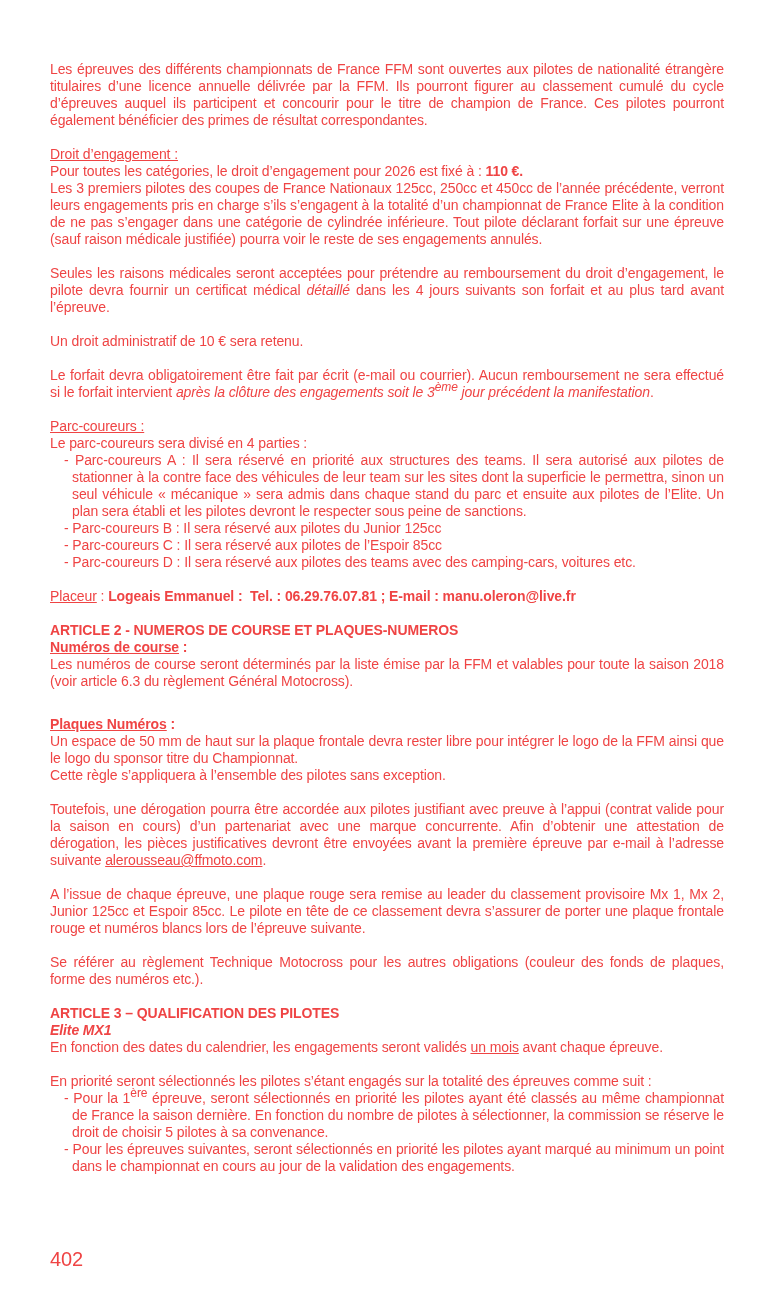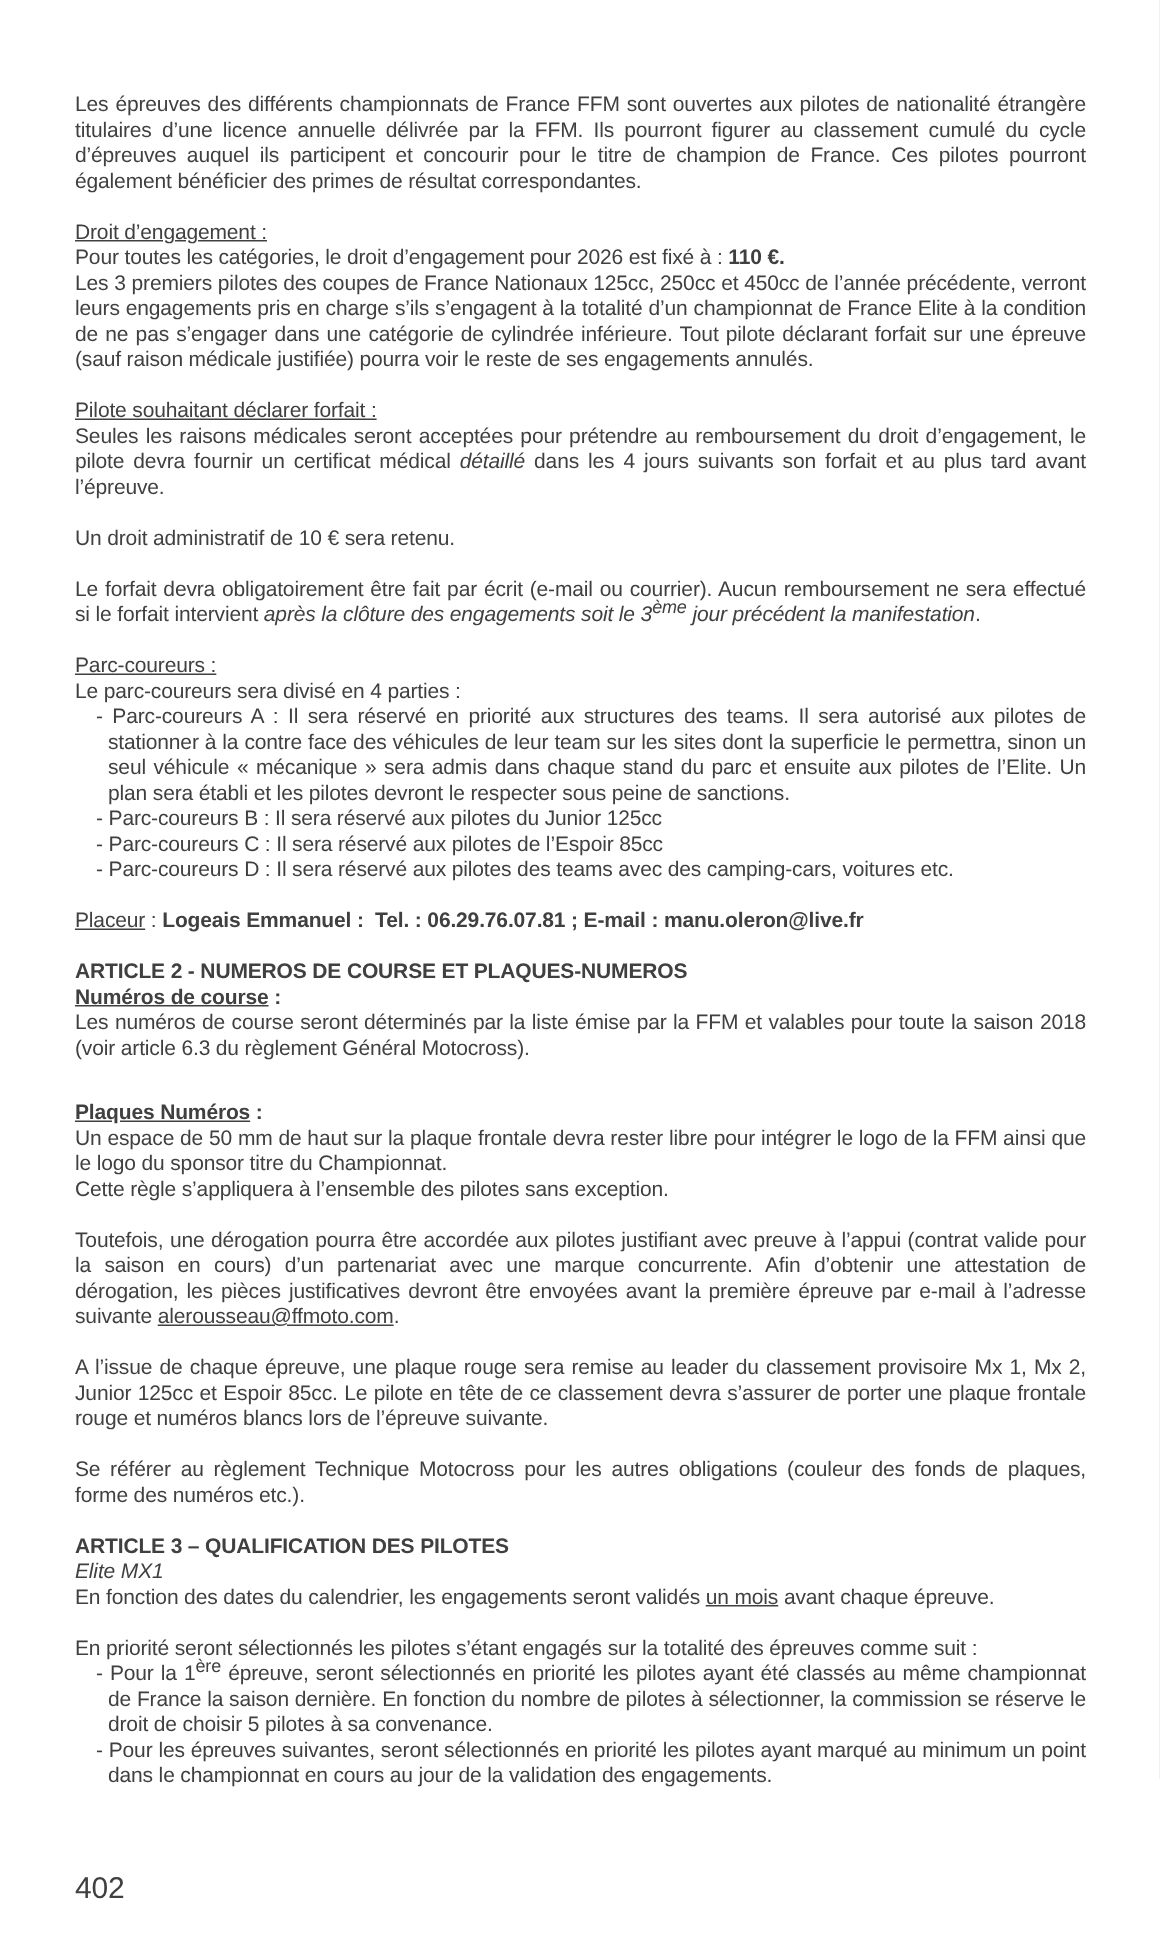--- a/index.html
+++ b/index.html
@@ -2,37 +2,37 @@
 <html><head>
 <meta charset="utf-8">
 <style>
   html, body { margin: 0; padding: 0; background: #e8e8e8; }
   .page {
     position: relative;
     width: 773px;
     height: 1300px;
     margin: 0 auto;
     background: #ffffff;
-    color: #404040;
+    color: #ef4444;
     font-family: "Liberation Sans", "DejaVu Sans", sans-serif;
     font-size: 14px;
     line-height: 17px;
     letter-spacing: -0.1px;
     box-sizing: border-box;
     padding: 61px 49px 0 50px;
     overflow: hidden;
   }
   p { margin: 0; }
   .just { text-align: justify; }
   .gap { height: 17px; }
   .gap-lg { height: 26px; }
   .u { text-decoration: underline; }
   .b { font-weight: bold; }
   .i { font-style: italic; }
-  .bi { font-weight: normal; font-style: italic; }
+  .bi { font-weight: bold; font-style: italic; }
   .biu { font-weight: bold; text-decoration: underline; }
   .sup { font-size: 12px; vertical-align: super; line-height: 0; }
   .li {
     padding-left: 22px;
     text-indent: -8px;
   }
   .page-number {
     position: absolute;
     left: 50px;
     top: 1250px;
@@ -48,21 +48,20 @@
   <p class="just">Les épreuves des différents championnats de France FFM sont ouvertes aux pilotes de nationalité étrangère titulaires d’une licence annuelle délivrée par la FFM. Ils pourront figurer au classement cumulé du cycle d’épreuves auquel ils participent et concourir pour le titre de champion de France. Ces pilotes pourront également bénéficier des primes de résultat correspondantes.</p>
 
   <div class="gap"></div>
 
   <p><span class="u">Droit d’engagement :</span></p>
   <p><span>Pour toutes les catégories, le droit d’engagement pour 2026 est fixé à : </span><span class="b">110 €.</span></p>
   <p class="just">Les 3 premiers pilotes des coupes de France Nationaux 125cc, 250cc et 450cc de l’année précédente, verront leurs engagements pris en charge s’ils s’engagent à la totalité d’un championnat de France Elite à la condition de ne pas s’engager dans une catégorie de cylindrée inférieure. Tout pilote déclarant forfait sur une épreuve (sauf raison médicale justifiée) pourra voir le reste de ses engagements annulés.</p>
 
   <div class="gap"></div>
 
-  <p><span class="u">Pilote souhaitant déclarer forfait :</span></p>
   <p class="just"><span>Seules les raisons médicales seront acceptées pour prétendre au remboursement du droit d’engagement, le pilote devra fournir un certificat médical </span><span class="i">détaillé</span><span> dans les 4 jours suivants son forfait et au plus tard avant l’épreuve.</span></p>
 
   <div class="gap"></div>
 
   <p>Un droit administratif de 10 € sera retenu.</p>
 
   <div class="gap"></div>
 
   <p class="just"><span>Le forfait devra obligatoirement être fait par écrit (e-mail ou courrier). Aucun remboursement ne sera effec­tué si le forfait intervient </span><span class="i">après la clôture des engagements soit le 3</span><span class="i sup">ème</span><span class="i"> jour précédent la manifestation</span><span>.</span></p>
 

